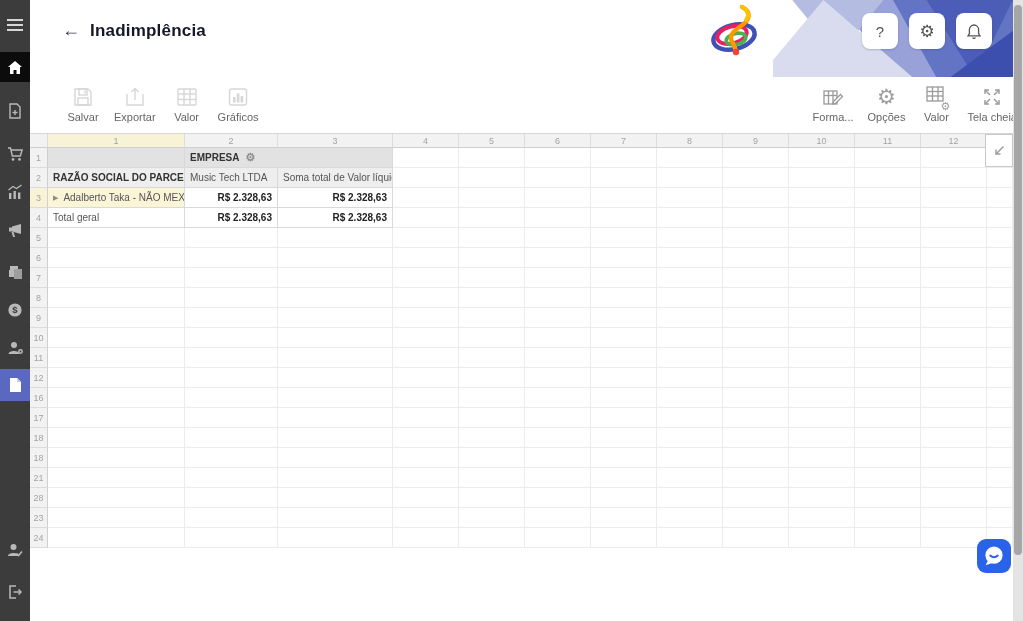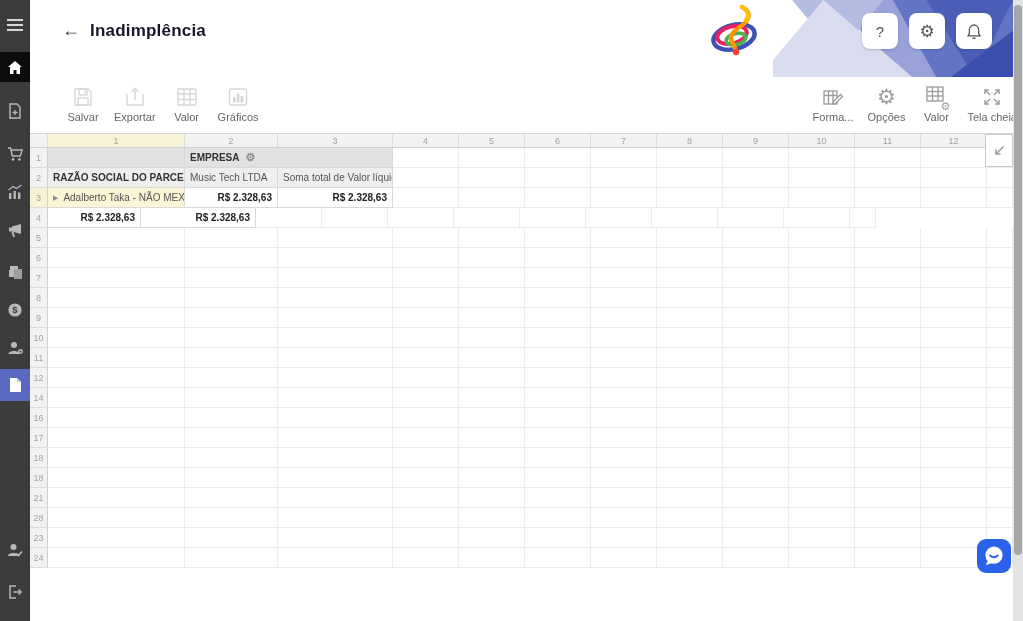--- a/index.html
+++ b/index.html
@@ -389,20 +389,23 @@
         <div class="g-cell" style="width: 66px;"></div>
         <div class="g-cell" style="width: 66px;"></div>
         <div class="g-cell" style="width: 66px;"></div>
         <div class="g-cell" style="width: 66px;"></div>
         <div class="g-cell" style="width: 66px;"></div>
         <div class="g-cell" style="width: 66px;"></div>
         <div class="g-cell" style="width: 26px;"></div>
       </div>
       <div class="g-row">
         <div class="g-rowhead">4</div>
+        <div class="g-cell pv" style="width: 137px;">
+          <span>Total geral</span>
+        </div>
         <div class="g-cell pv bold right" style="width: 93px;">
           <span>R$ 2.328,63</span>
         </div>
         <div class="g-cell pv bold right" style="width: 115px;">
           <span>R$ 2.328,63</span>
         </div>
         <div class="g-cell" style="width: 66px;"></div>
         <div class="g-cell" style="width: 66px;"></div>
         <div class="g-cell" style="width: 66px;"></div>
         <div class="g-cell" style="width: 66px;"></div>
@@ -520,36 +523,20 @@
         <div class="g-cell" style="width: 66px;"></div>
         <div class="g-cell" style="width: 66px;"></div>
         <div class="g-cell" style="width: 66px;"></div>
         <div class="g-cell" style="width: 66px;"></div>
         <div class="g-cell" style="width: 66px;"></div>
         <div class="g-cell" style="width: 66px;"></div>
         <div class="g-cell" style="width: 26px;"></div>
       </div>
       <div class="g-row">
         <div class="g-rowhead">12</div>
-        <div class="g-cell" style="width: 137px;"></div>
-        <div class="g-cell" style="width: 93px;"></div>
-        <div class="g-cell" style="width: 115px;"></div>
-        <div class="g-cell" style="width: 66px;"></div>
-        <div class="g-cell" style="width: 66px;"></div>
-        <div class="g-cell" style="width: 66px;"></div>
-        <div class="g-cell" style="width: 66px;"></div>
-        <div class="g-cell" style="width: 66px;"></div>
-        <div class="g-cell" style="width: 66px;"></div>
-        <div class="g-cell" style="width: 66px;"></div>
-        <div class="g-cell" style="width: 66px;"></div>
-        <div class="g-cell" style="width: 66px;"></div>
-        <div class="g-cell" style="width: 26px;"></div>
-      </div>
-      <div class="g-row">
-        <div class="g-rowhead">14</div>
         <div class="g-cell" style="width: 137px;"></div>
         <div class="g-cell" style="width: 93px;"></div>
         <div class="g-cell" style="width: 115px;"></div>
         <div class="g-cell" style="width: 66px;"></div>
         <div class="g-cell" style="width: 66px;"></div>
         <div class="g-cell" style="width: 66px;"></div>
         <div class="g-cell" style="width: 66px;"></div>
         <div class="g-cell" style="width: 66px;"></div>
         <div class="g-cell" style="width: 66px;"></div>
         <div class="g-cell" style="width: 66px;"></div>

